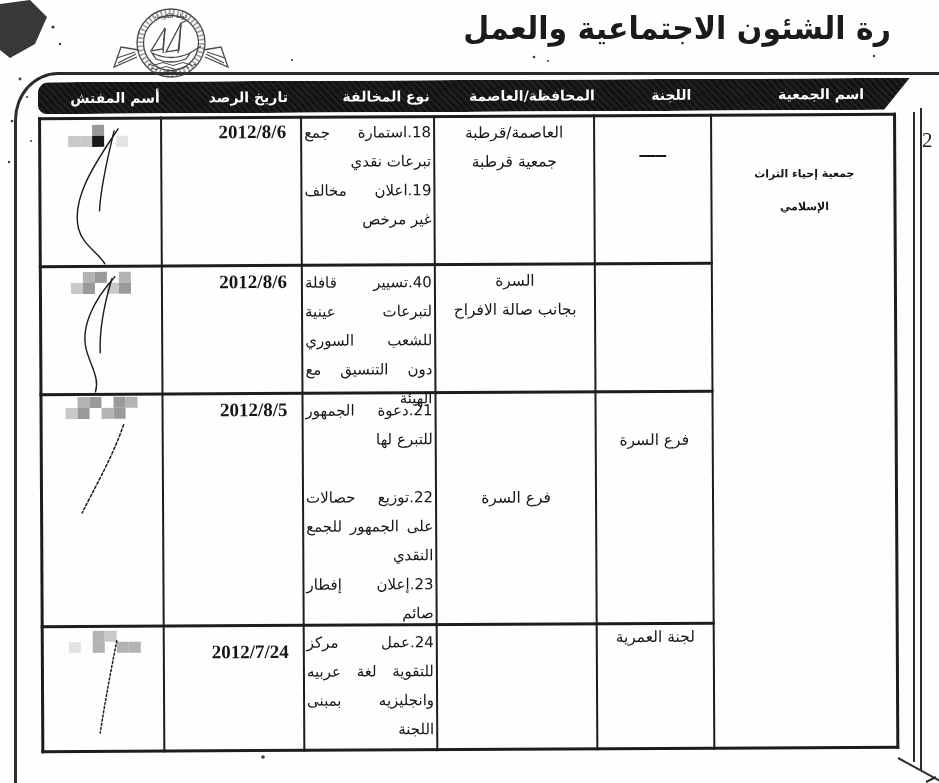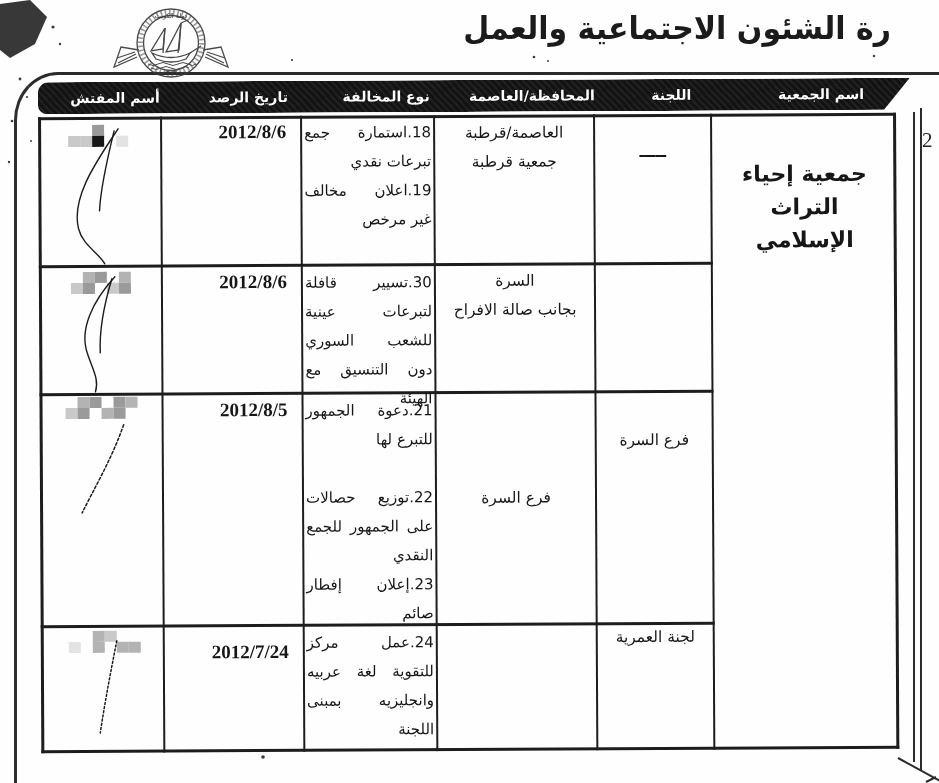--- a/index.html
+++ b/index.html
@@ -65,21 +65,21 @@
   .h-r1{top:183px;width:674px;}
   .h-r2{top:311px;width:674px;}
   .h-r3{top:543px;width:674px;}
   .h-bot{top:668px;width:858px;height:3px;}
 
   .cell{position:absolute;direction:rtl;color:#161616;}
   .pre{white-space:pre-line;}
   .just{text-align:justify;}
   .ctr{text-align:center;}
 
-  .assoc-cell{left:676px;top:79px;width:180px;font-weight:bold;font-size:22px;line-height:33px;}
+  .assoc-cell{left:676px;top:79px;width:180px;font-weight:bold;font-size:11px;line-height:33px;}
   .area-cell{left:398px;width:156px;font-size:15.5px;line-height:29px;}
   .a1{top:39px}.a2{top:187px}.a3{top:404px}.a4{top:548px}
   .comm-cell{left:558px;width:113px;font-size:15.5px;}
   .m1{top:64px;font-weight:bold;letter-spacing:-1px}.m3{top:352px}.m4{top:549px}
   .viol-cell{left:266px;width:127px;font-size:15px;line-height:29px;}
   .w1{top:38px}.w2{top:188px}.w3{top:316px}.w4{top:548px}
   .date-cell{
     left:124px;width:124px;text-align:right;direction:ltr;
     font-family:"Liberation Serif",serif;font-weight:bold;font-size:19px;
   }
@@ -164,21 +164,21 @@
   <div class="cell area-cell a1 ctr pre">العاصمة/قرطبة
 جمعية قرطبة</div>
   <div class="cell area-cell a3 ctr pre">فرع السرة</div>
 
   <div class="cell comm-cell m1 ctr">ـــــ</div>
   <div class="cell comm-cell m3 ctr">فرع السرة</div>
   <div class="cell comm-cell m4 ctr">لجنة العمرية</div>
 
   <div class="cell viol-cell w1 just pre">18.استمارة جمع تبرعات نقدي
 19.اعلان مخالف غير مرخص</div>
-  <div class="cell viol-cell w2 just pre">30.تسيير قافلة لتبرعات عينية للشعب السوري دون التنسيق مع الهيئة</div>
+  <div class="cell viol-cell w2 just pre">40.تسيير قافلة لتبرعات عينية للشعب السوري دون التنسيق مع الهيئة</div>
   <div class="cell viol-cell w3 just pre">21.دعوة الجمهور للتبرع لها
 
 22.توزيع حصالات على الجمهور للجمع النقدي
 23.إعلان إفطار صائم</div>
   <div class="cell viol-cell w4 just pre">24.عمل مركز للتقوية لغة عربيه وانجليزيه بمبنى اللجنة</div>
 
   <div class="cell date-cell d1">2012/8/6</div>
   <div class="cell date-cell d2">2012/8/6</div>
   <div class="cell date-cell d3">2012/8/5</div>
   <div class="cell date-cell d4">2012/7/24</div>

